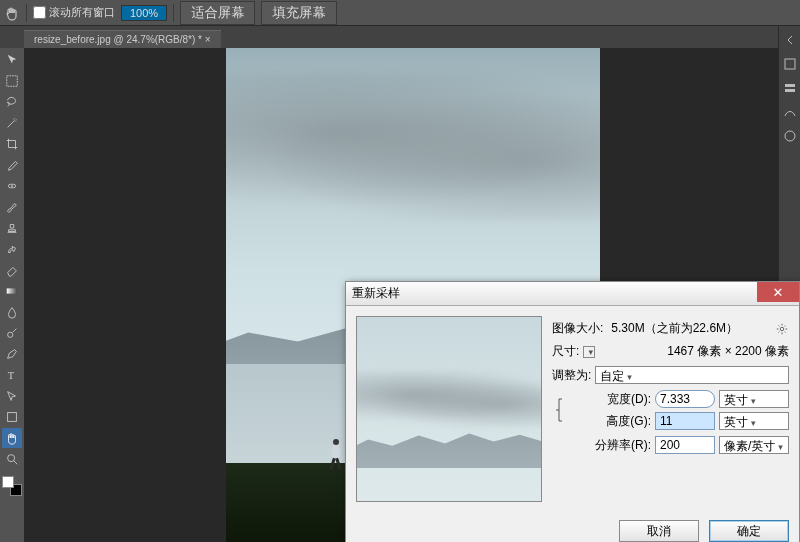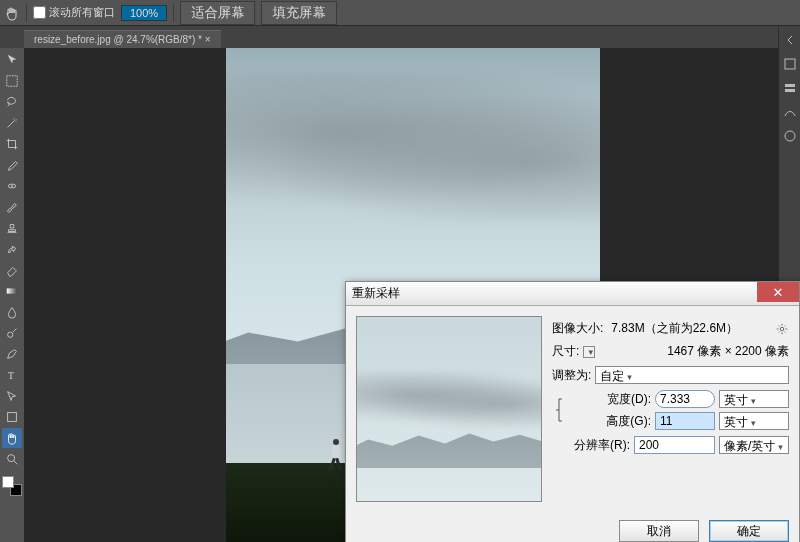--- a/index.html
+++ b/index.html
@@ -250,21 +250,21 @@
   </div>
   <div class="dlg-body">
     <div class="preview">
       <div class="sky"></div>
         <div class="cloud1"></div>
         <div class="mount"></div>
     </div>
     <div class="fields">
       <div class="row">
         <label>图像大小:</label>
-        <span style="flex:1;text-align:left;padding-left:4px">7.83M（之前为22.6M）</span>
+        <span style="flex:1;text-align:left;padding-left:4px">5.30M（之前为22.6M）</span>
         <span class="gear"><svg viewBox="0 0 16 16" fill="none" stroke="#555">
               <circle cx="8" cy="8" r="2"></circle>
               <path d="M8 2v2M8 12v2M2 8h2M12 8h2M4 4l1 1M11 11l1 1M12 4l-1 1M5 11l-1 1"></path>
             </svg></span>
       </div>
       <div class="row">
         <label>尺寸:</label>
         <span class="tinyico dropdown-arrow"></span>
         <span style="flex:1;text-align:right;padding-left:4px">1467 像素 × 2200 像素</span>
       </div>
@@ -286,21 +286,21 @@
           </div>
           <div class="row">
             <label style="width:56px">高度(G):</label>
             <input class="inp" style="width: 60px; background: rgb(205, 230, 255);" value="11">
             <div class="sel dropdown-arrow" style="width:70px">英寸</div>
           </div>
         </div>
       </div>
       <div class="row">
         <label style="width:72px">分辨率(R):</label>
-        <input class="inp" style="width: 81px;" value="200">
+        <input class="inp" style="width: 60px;" value="200">
         <div class="sel dropdown-arrow" style="width:70px">像素/英寸</div>
       </div>
     </div>
   </div>
   <div class="dlg-foot">
     <button class="dlg-btn">取消</button>
     <button class="dlg-btn primary">确定</button>
   </div>
 </div>
 

